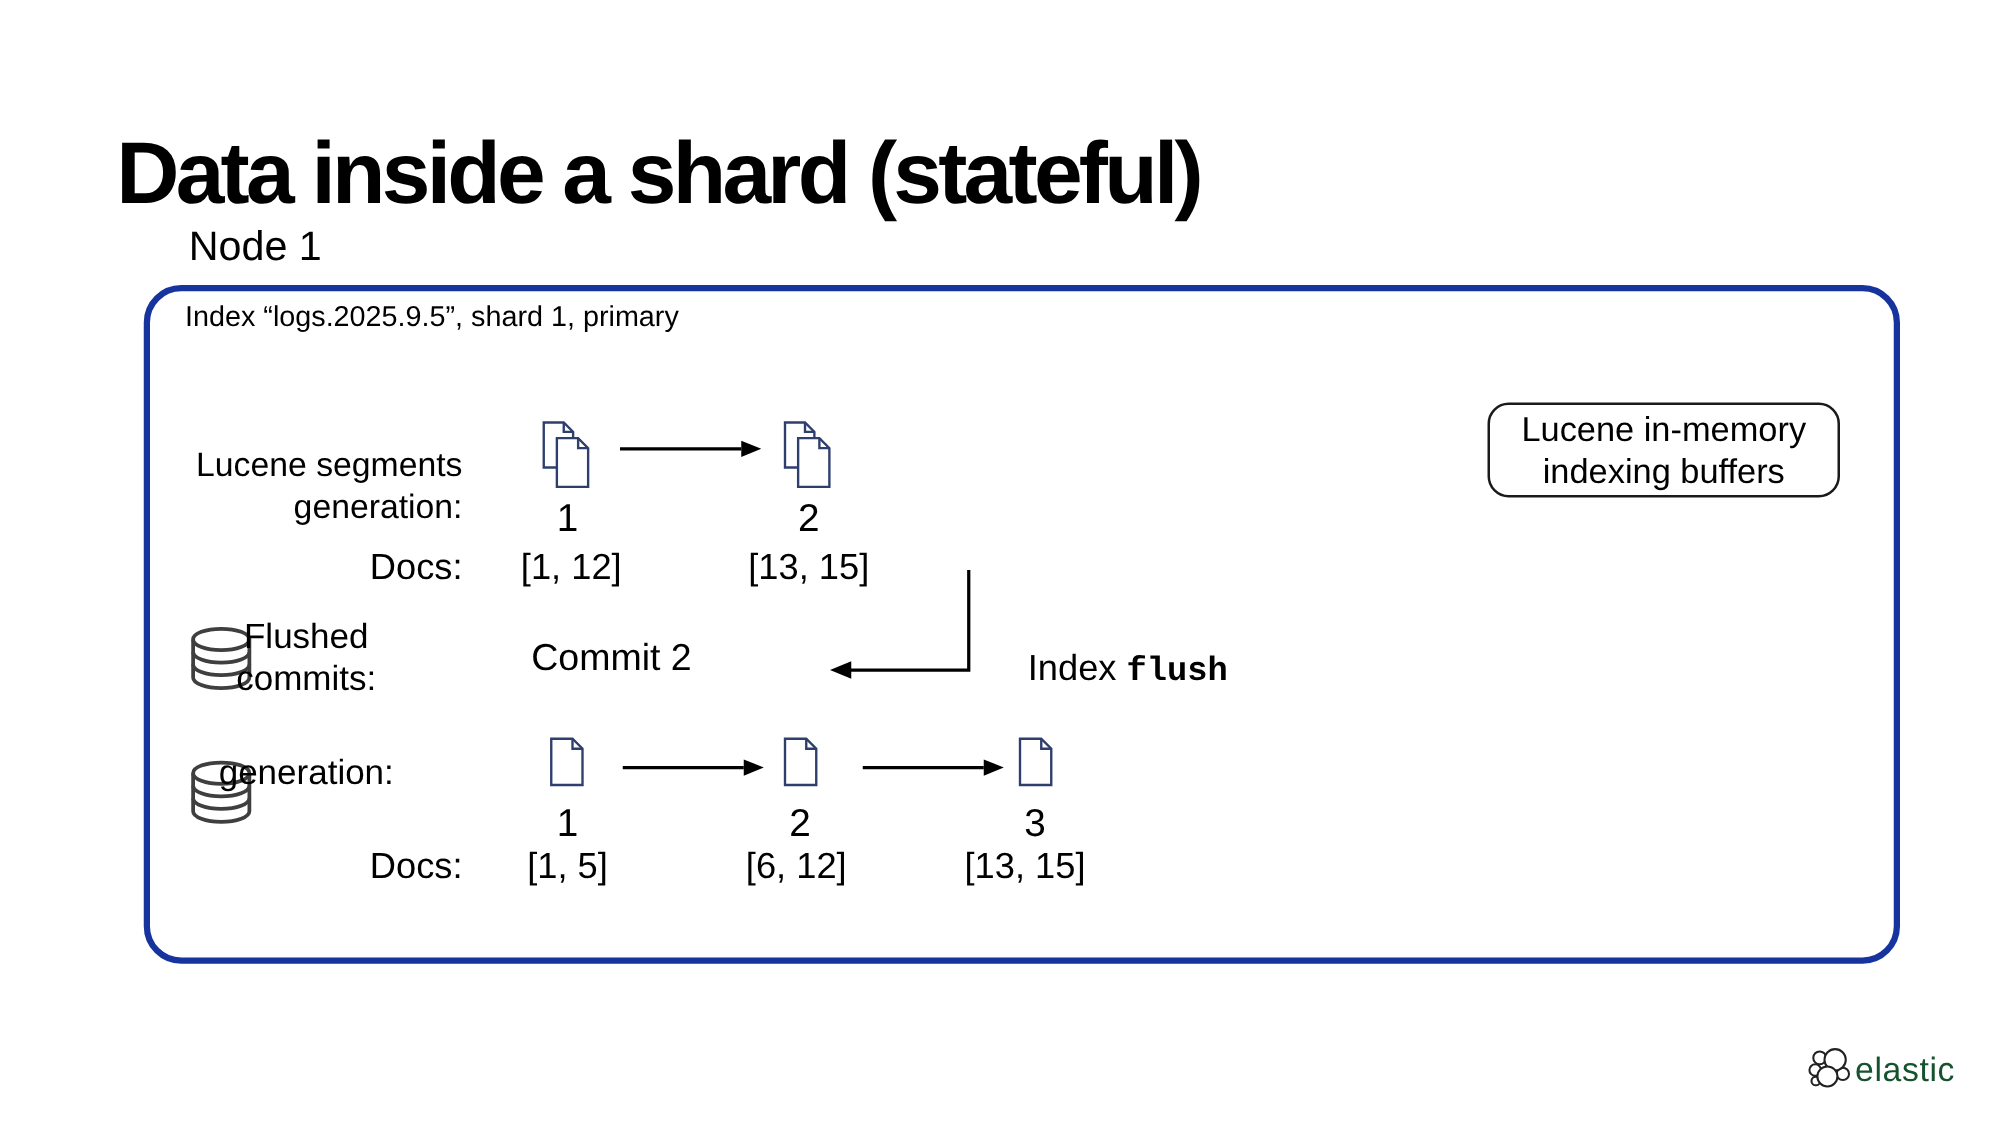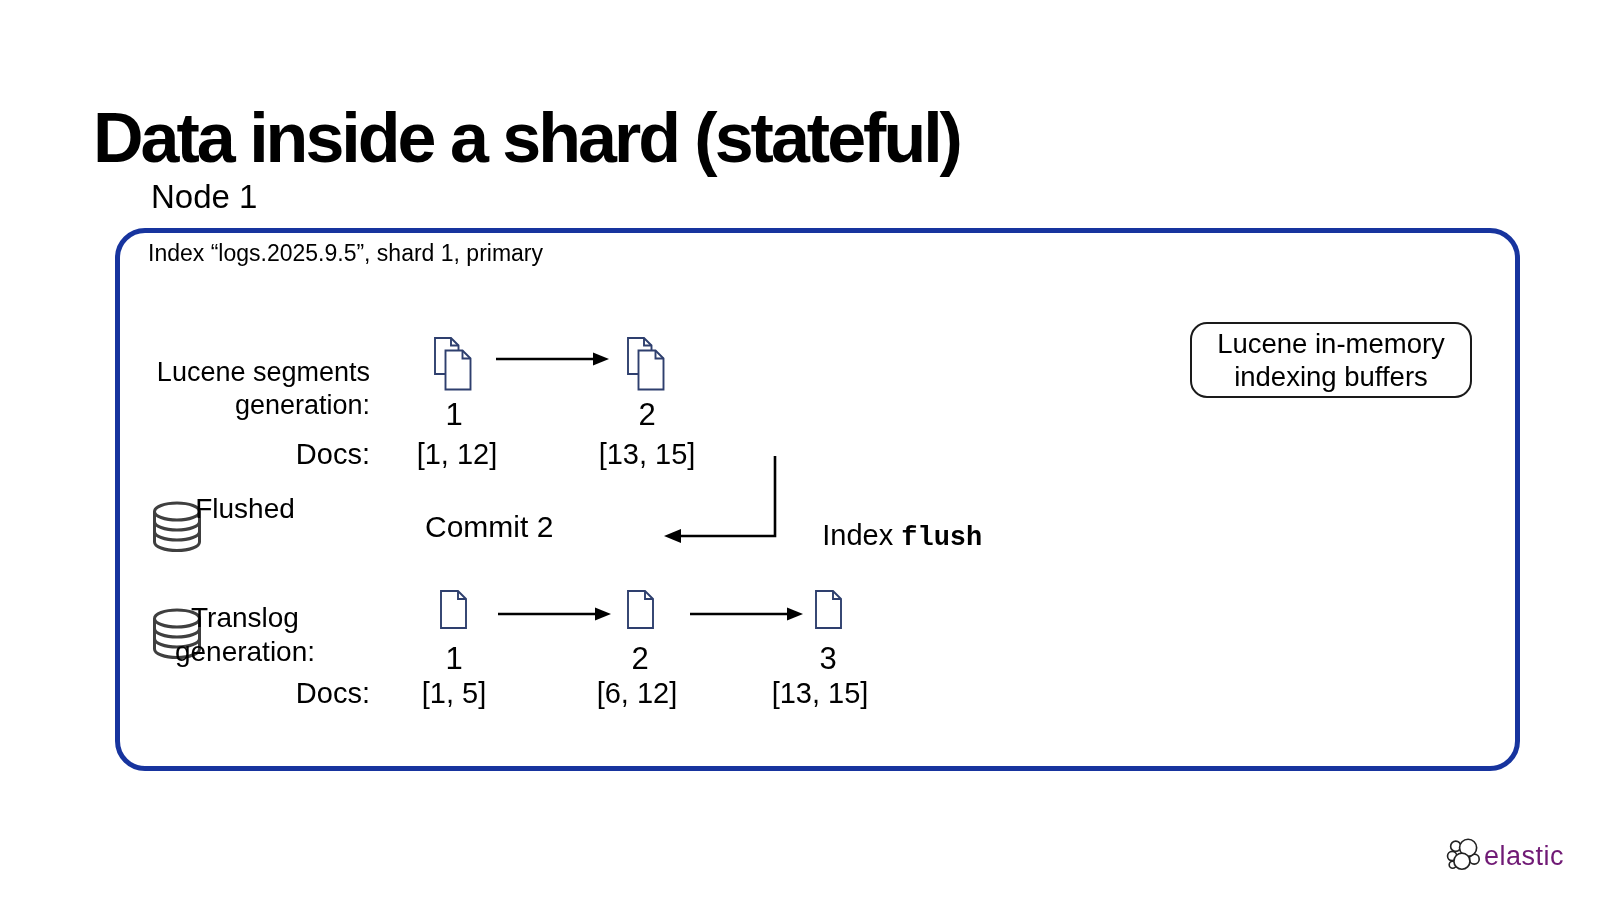--- a/index.html
+++ b/index.html
@@ -28,21 +28,21 @@
   }
   .row-label { left:120px; width:250px; text-align:right; font-size:27px; line-height:33px; }
   .big-label { font-size:28px; line-height:34px;text-align:center; }
   .cell { width:124px; text-align:center; }
   .num { font-size:31px; }
   .docs-val { font-size:29px; }
   .docs-label { font-size:29px;padding-left:40px; }
   #commit-value { font-size:30px; }
   #flush-label { font-size:29px; white-space:pre; }
   #flush-label .code { font-family:Liberation Mono, monospace; font-weight:bold; font-size:27px; }
-  #brand-text { font-size:27px; color:#701a75; letter-spacing:0.5px; }
+  #brand-text { font-size:27px; color:#14532d; letter-spacing:0.5px; }
   svg { display:block; }
 </style>
 </head>
 <body>
 
 <div id="slide">
 
   <div id="title" class="abs">Data inside a shard (stateful)</div>
   <div id="node-label" class="abs">Node 1</div>
 
@@ -103,33 +103,33 @@
   <div class="abs" style="left:150px; top:499px">
     <svg width="54" height="56" viewBox="0 0 54 56">
       <path d="M4.5 12.5 L4.5 43 a22.5 8.5 0 0 0 45 0 L49.5 12.5" fill="#fff" stroke="#3f3f3f" stroke-width="3"></path>
       <ellipse cx="27" cy="12.5" rx="22.5" ry="8.5" fill="#fff" stroke="#3f3f3f" stroke-width="3"></ellipse>
       <path d="M4.5 22.5 a22.5 8.5 0 0 0 45 0" fill="none" stroke="#3f3f3f" stroke-width="3"></path>
       <path d="M4.5 32.5 a22.5 8.5 0 0 0 45 0" fill="none" stroke="#3f3f3f" stroke-width="3"></path>
     </svg>
   </div>
   <div class="abs row-label big-label" style="top:492px">
     <div>Flushed</div>
+    <div>commits:</div>
   </div>
   <div id="commit-value" class="abs" style="left:425px; top:510px; width:170px; text-align:left">Commit 2</div>
 
   <div class="abs" style="left:150px; top:606px">
     <svg width="54" height="56" viewBox="0 0 54 56">
       <path d="M4.5 12.5 L4.5 43 a22.5 8.5 0 0 0 45 0 L49.5 12.5" fill="#fff" stroke="#3f3f3f" stroke-width="3"></path>
       <ellipse cx="27" cy="12.5" rx="22.5" ry="8.5" fill="#fff" stroke="#3f3f3f" stroke-width="3"></ellipse>
       <path d="M4.5 22.5 a22.5 8.5 0 0 0 45 0" fill="none" stroke="#3f3f3f" stroke-width="3"></path>
       <path d="M4.5 32.5 a22.5 8.5 0 0 0 45 0" fill="none" stroke="#3f3f3f" stroke-width="3"></path>
     </svg>
   </div>
   <div class="abs row-label big-label" style="top:601px">
-    <div>Translog</div>
     <div>generation:</div>
   </div>
 
   <div class="abs" style="left:439px; top:589px">
     <svg width="29" height="41" viewBox="0 0 29 41">
       <path d="M2 2 h17 l8 8 v29 h-25 z" fill="#fff" stroke="#2e3f6e" stroke-width="1.9"></path>
       <path d="M19 2 v8 h8" fill="none" stroke="#2e3f6e" stroke-width="1.9"></path>
     </svg>
   </div>
   <div class="abs" style="left:498px; top:605px">

